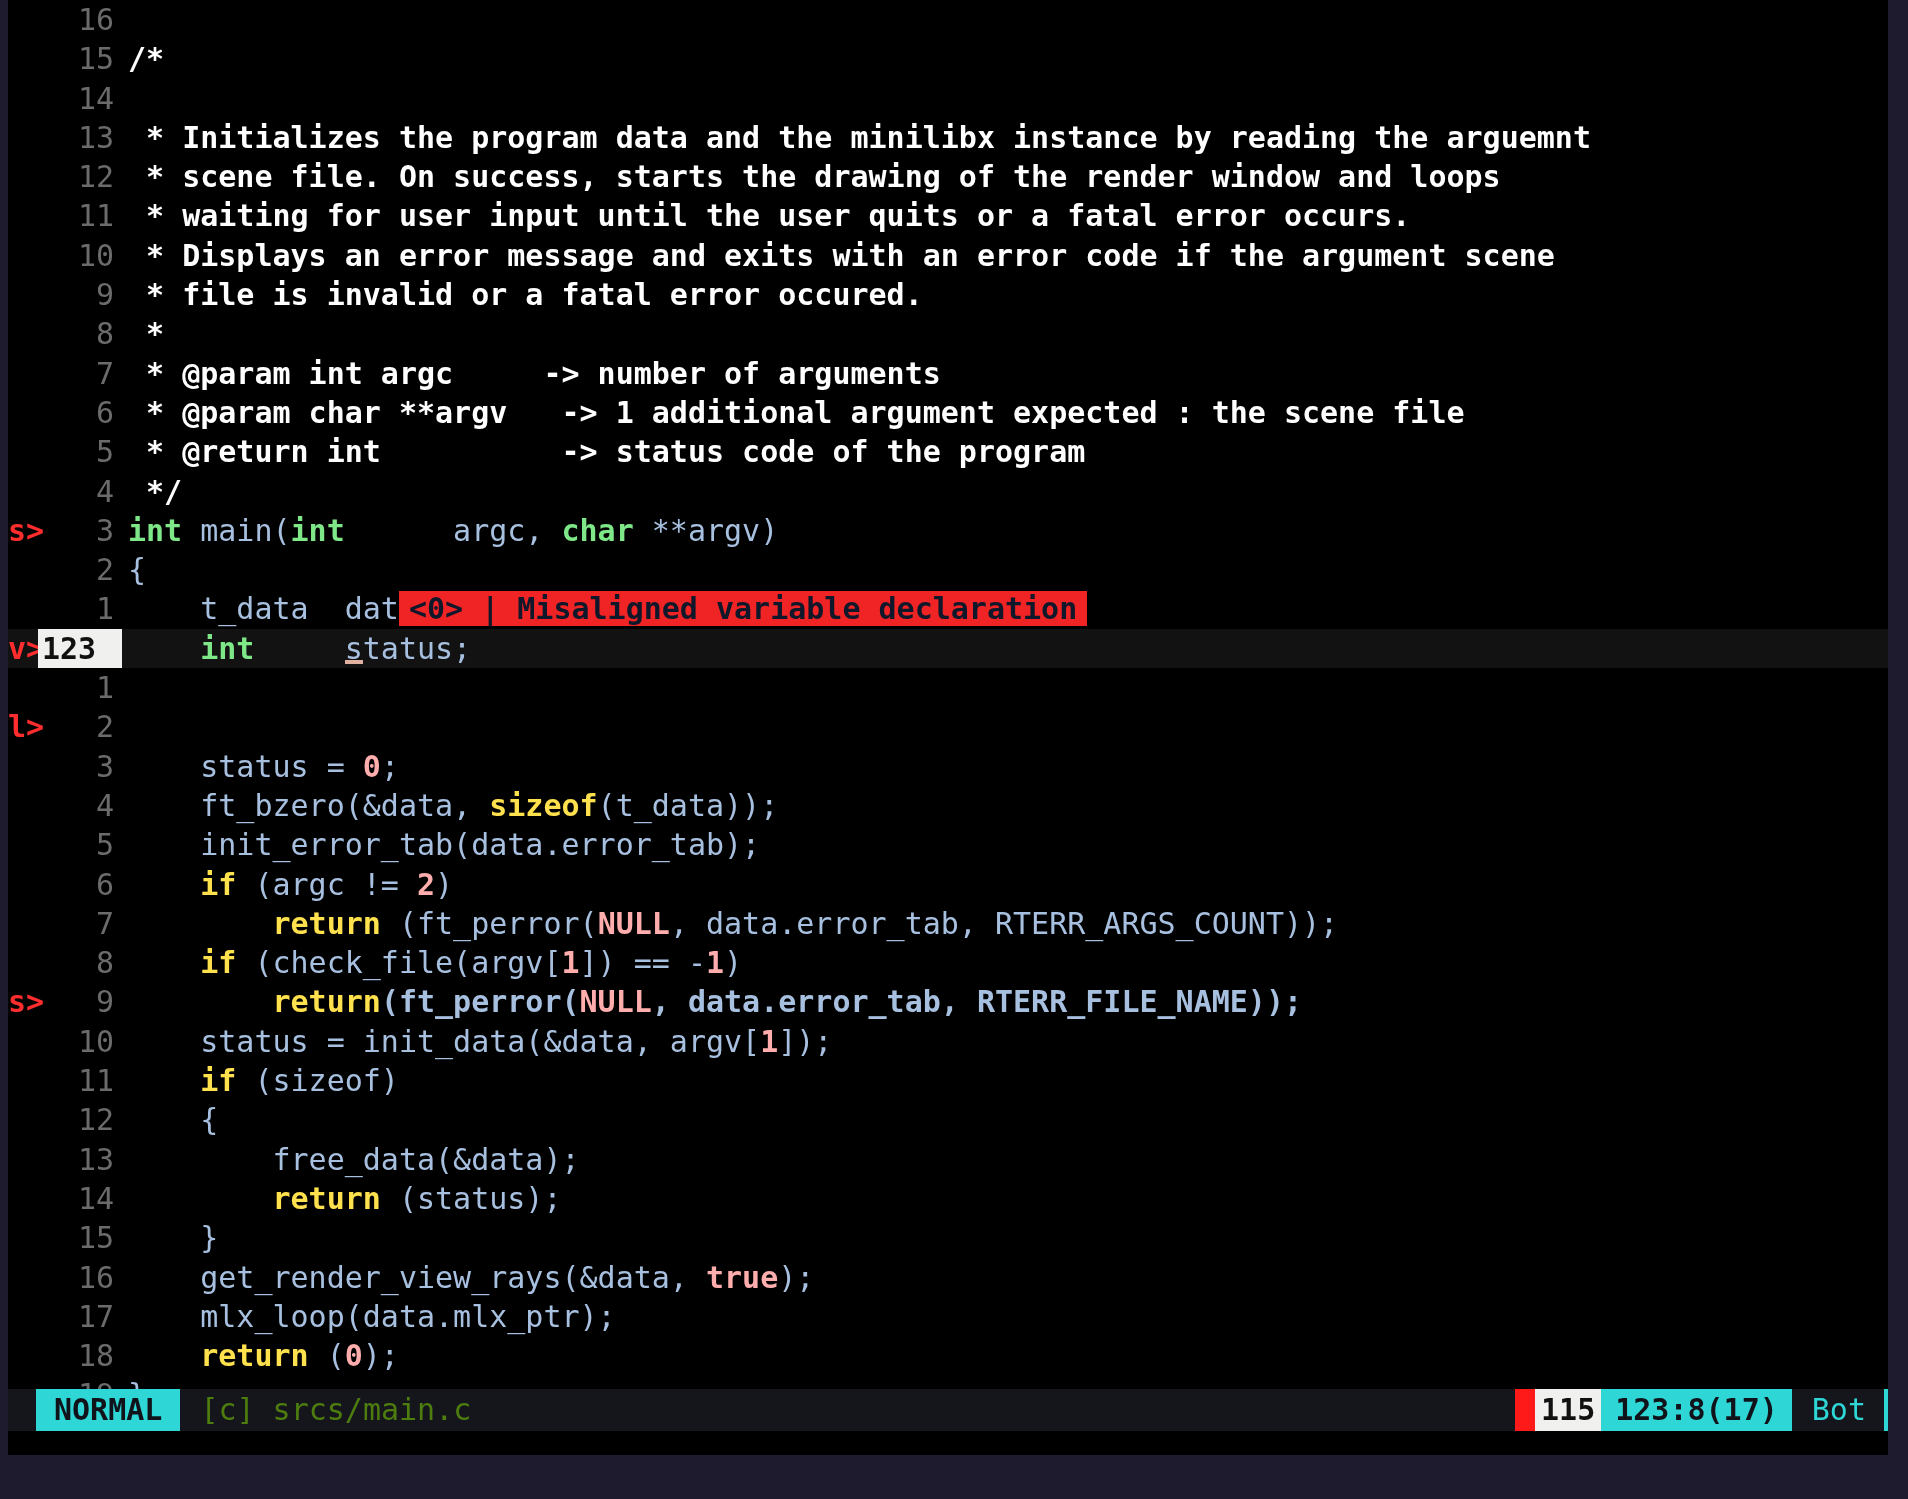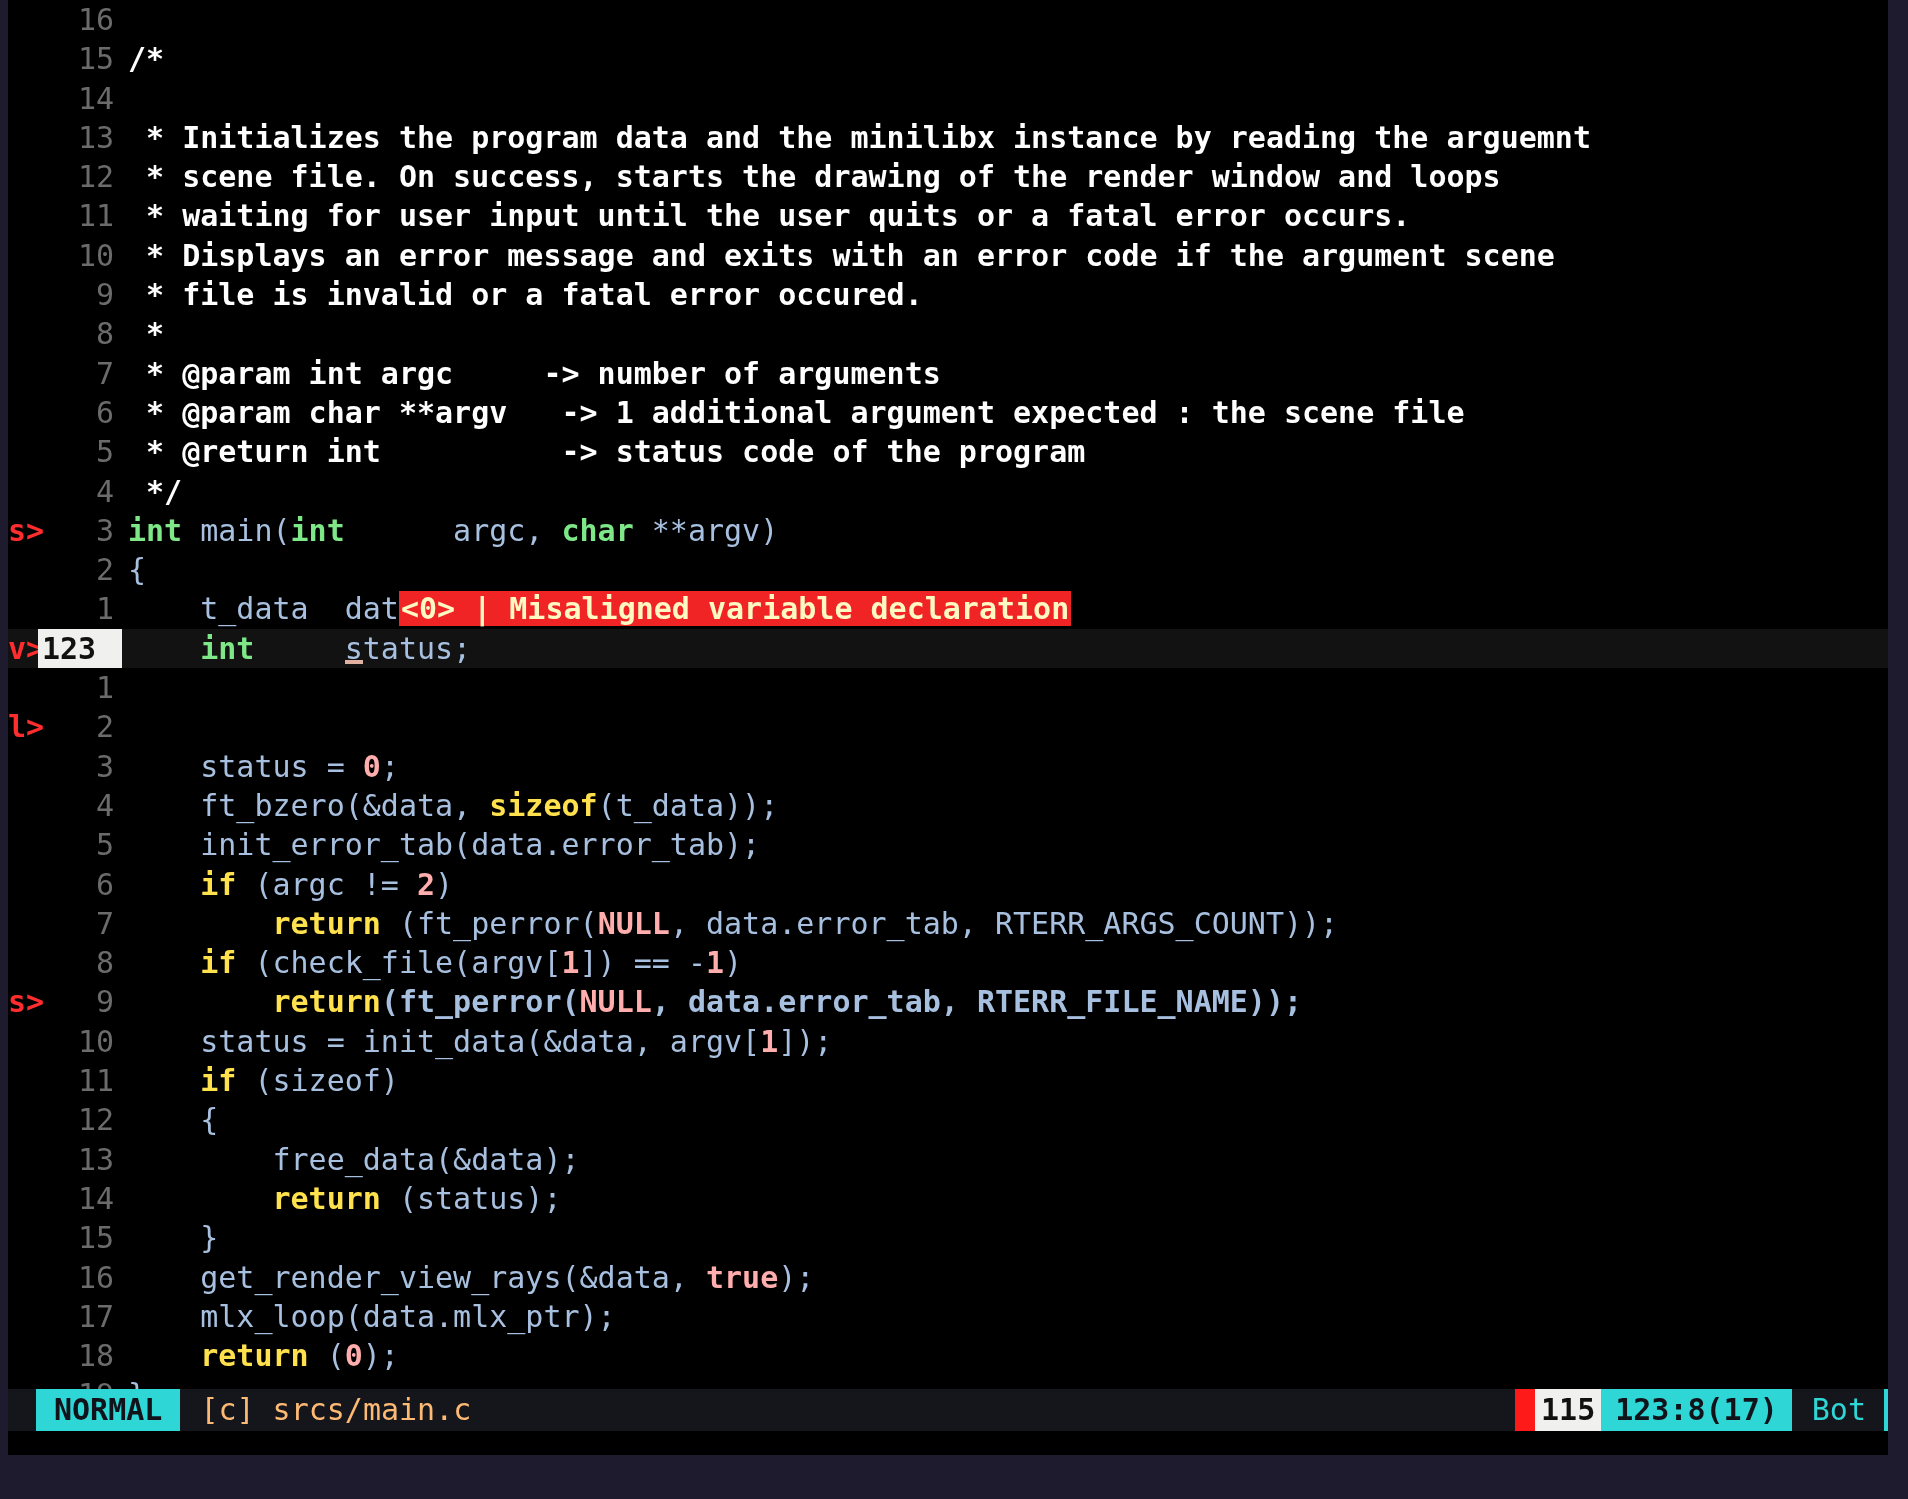--- a/index.html
+++ b/index.html
@@ -119,23 +119,23 @@
   .c-ident    { color: #a8c0e0; }
   .c-punct    { color: #a8c0e0; }
   .c-kw       { color: #ffe14d; font-weight: bold; }
   .c-num      { color: #ffadad; font-weight: bold; }
   .c-const    { color: #ffadad; font-weight: bold; }
   .c-bold     { font-weight: bold; }
 
   
   .diag {
     background: #f02424;
-    color: #fef9c3;
-    font-weight: bold;
-    padding: 0 2px;
+    color: #0f172a;
+    font-weight: bold;
+    padding: 0 10px;
   }
 
   
   .cursor-underline {
     position: relative;
   }
   .cursor-underline::after {
     content: "";
     position: absolute;
     left: 0;
@@ -164,21 +164,21 @@
     background: #2fd6d6;
     color: #10131a;
     font-weight: bold;
     padding: 0 18px;
     display: flex;
     align-items: center;
     margin-left: 28px;
   }
 
   .sl-file {
-    color: #fdba74;
+    color: #4d7c0f;
     padding: 1px 20px;
     display: flex;
     align-items: center;
   }
 
   .sl-spacer { flex: 1 1 auto; }
 
   .sl-errblock {
     background: #ff1a1a;
     width: 20px;

